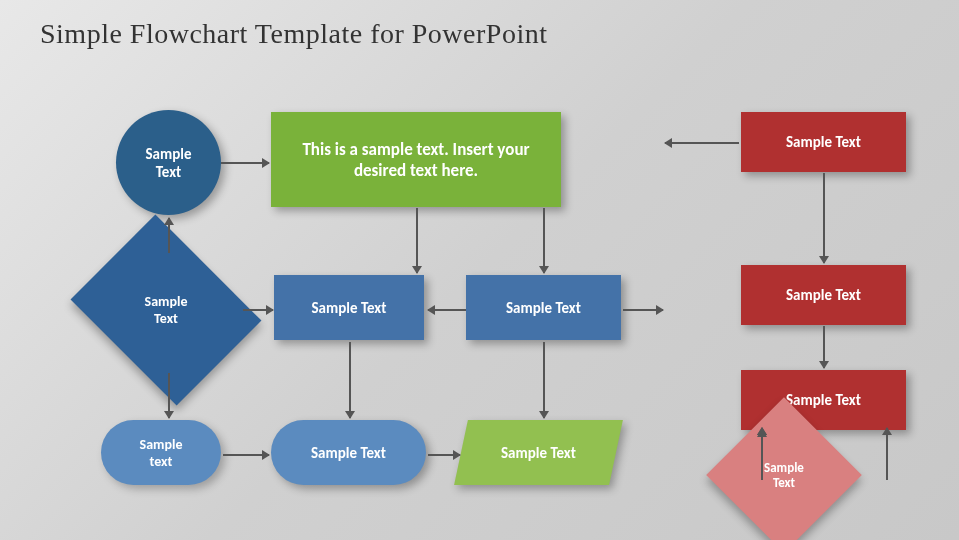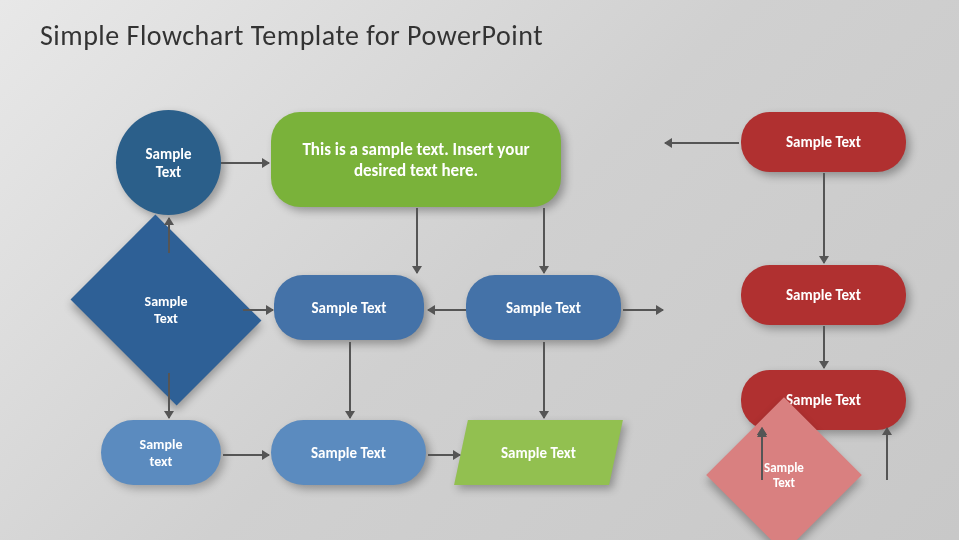--- a/index.html
+++ b/index.html
@@ -13,20 +13,21 @@
     }
 
     .title {
       position: absolute;
       top: 18px;
       left: 40px;
       font-size: 28px;
       color: #333;
       font-weight: 400;
       letter-spacing: 0.5px;
+      font-family: Liberation Serif, serif;
     }
 
     
     .flowchart {
       position: absolute;
       top: 80px;
       left: 61px;
       width: 880px;
       height: 440px;
     }
@@ -76,21 +77,20 @@
     .rect-shape {
       position: absolute;
       display: flex;
       align-items: center;
       justify-content: center;
       color: white;
       font-size: 15px;
       font-weight: 600;
       text-align: center;
       box-shadow: 4px 4px 8px rgba(0,0,0,0.3);
-      border-radius: 29px;
     }
 
     
     .rounded-rect {
       position: absolute;
       border-radius: 40px;
       display: flex;
       align-items: center;
       justify-content: center;
       color: white;

